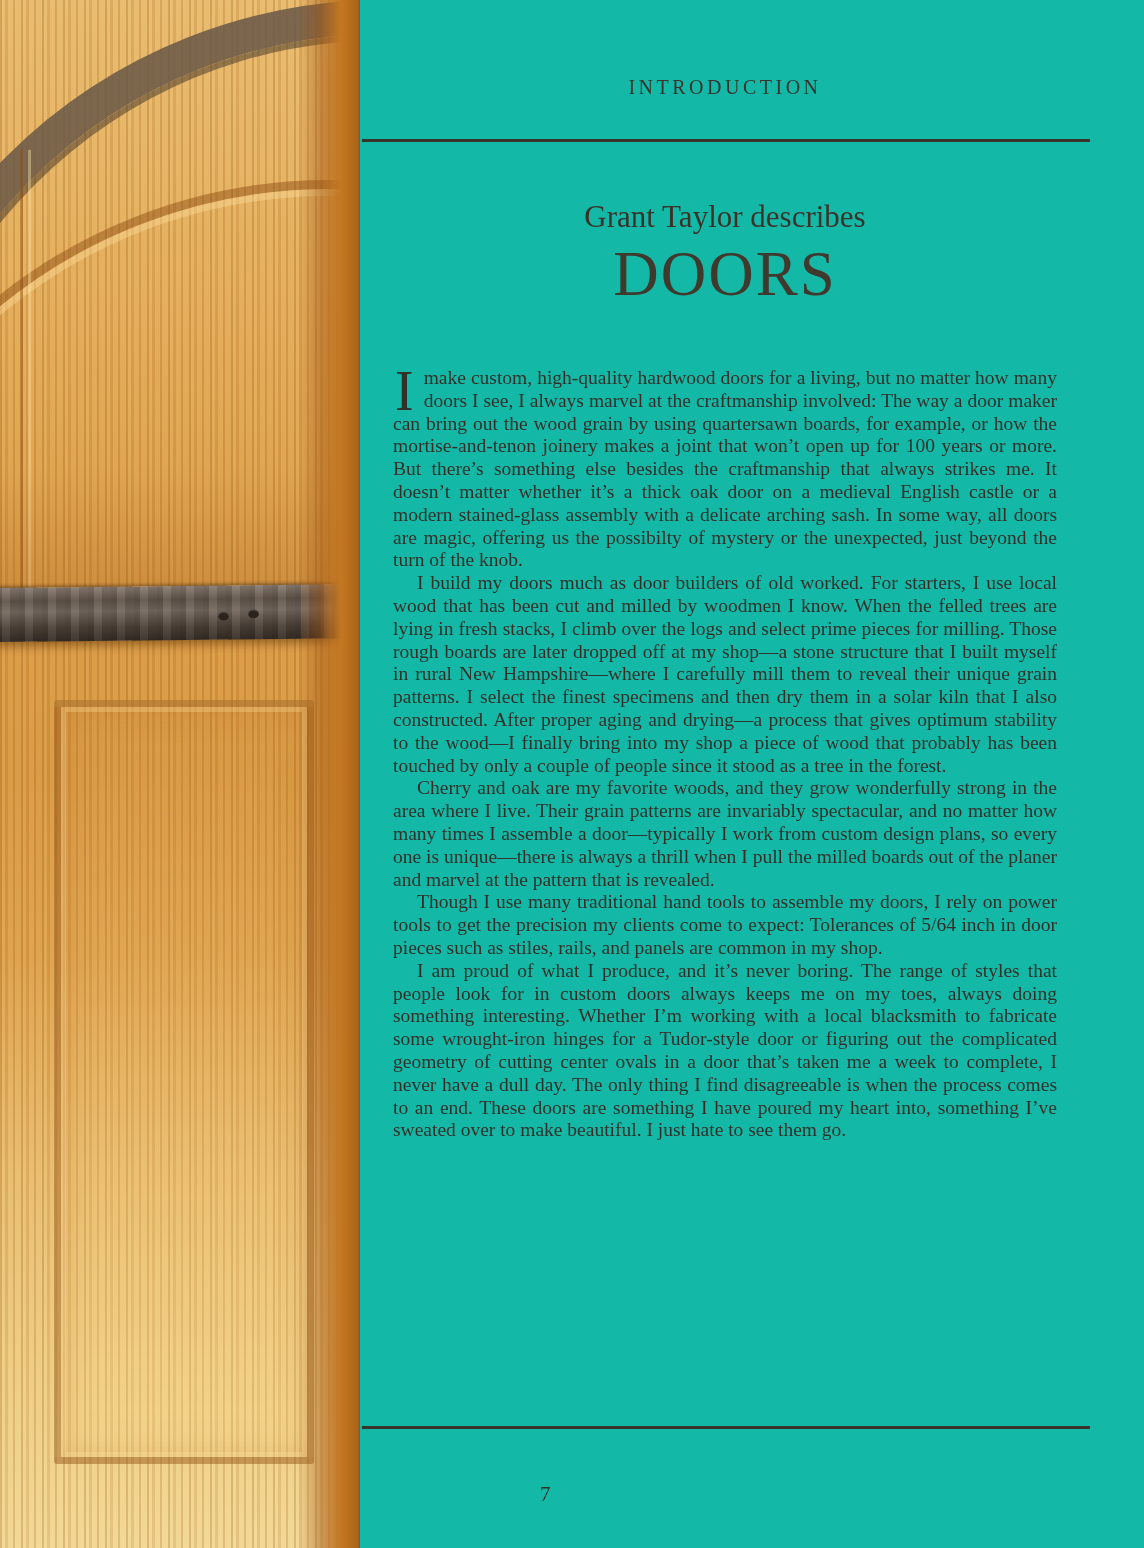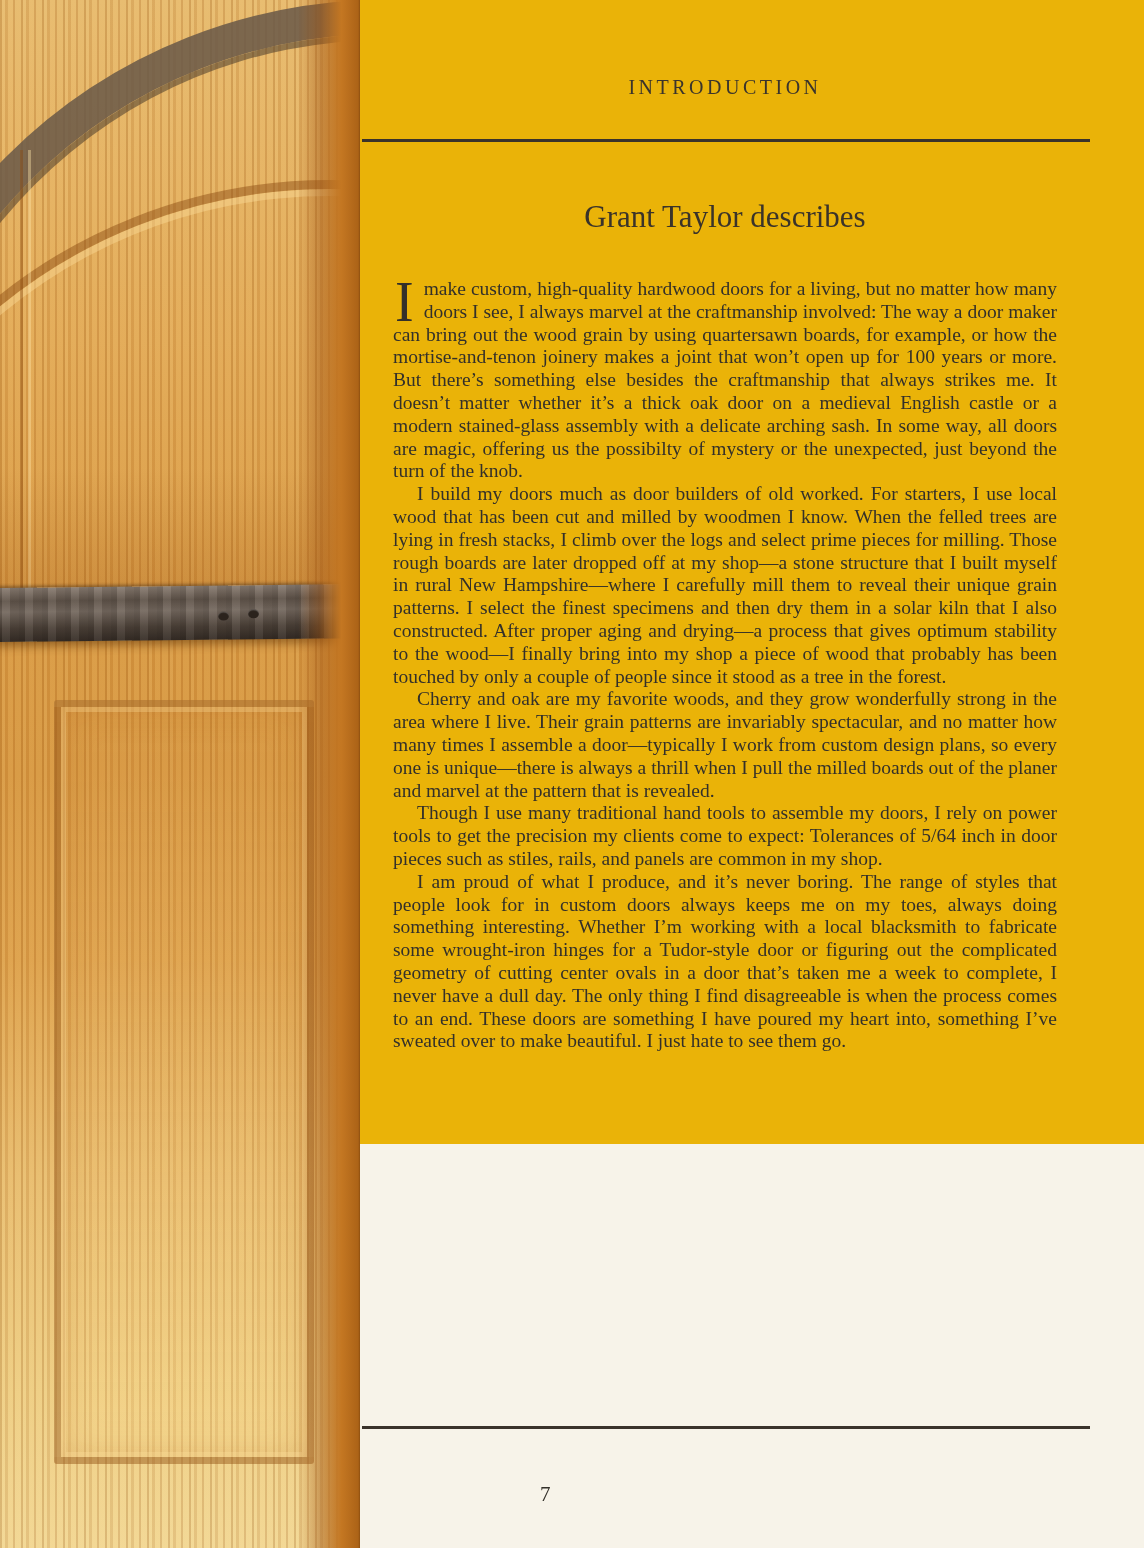--- a/index.html
+++ b/index.html
@@ -78,22 +78,22 @@
     background: linear-gradient(180deg, rgba(210,140,60,0.12) 0%, rgba(255,220,140,0.22) 100%);
   }
   .edge-strip {
     position: absolute; right: 0; top: 0; width: 62px; height: 1548px;
     background: linear-gradient(90deg,
       rgba(160,85,20,0) 0%, rgba(160,85,20,0.45) 35%, #c47722 70%, #ac6317 97%, #8d4f10 100%);
   }
 
   
   .page {
-    position: absolute; left: 360px; top: 0; width: 784px; height: 1144px;
-    background: #eab308;
+    position: absolute; left: 360px; top: 0; width: 784px; height: 1548px;
+    background: #14b8a6;
     color: #332e26;
   }
   .section-header {
     position: absolute; left: 0; right: 54px; top: 76px;
     text-align: center;
     font-size: 20px; letter-spacing: 3.5px; color: #3a342c;
   }
   .rule { position: absolute; left: 2px; right: 54px; height: 3px; background: #3a332b; }
   .rule-top { top: 139px; }
   .rule-bottom { top: 1426px; }
@@ -101,21 +101,21 @@
   .article { position: absolute; left: 33px; width: 664px; top: 198px; }
   .kicker {
     text-align: center; font-size: 31px; color: #3a332a;
     margin: 0 0 4px 0; line-height: 38px;
   }
   .title {
     text-align: center; font-size: 63px; line-height: 69px;
     letter-spacing: 2px; color: #403a2e; margin: 0;
     font-weight: normal;
   }
-  .title-block { margin-bottom: 42px; }
+  .title-block { margin-bottom: 58px; }
 
   .body-copy { font-size: 19.5px; line-height: 22.8px; text-align: justify; color: #33302a; }
   .body-copy p { margin: 0; }
   .body-copy p.indent { text-indent: 24px; }
   .dropcap {
     float: left; font-size: 56px; line-height: 42px;
     padding: 3px 10px 0 2px; color: #33302a;
   }
 
   .bio {
@@ -152,20 +152,21 @@
 
   <div class="page">
 
     <div class="section-header">INTRODUCTION</div>
 
     <div class="rule rule-top"></div>
 
     <div class="article">
       <div class="title-block">
         <p class="kicker">Grant Taylor describes</p>
+        <h1 class="title">DOORS</h1>
       </div>
 
       <div class="body-copy">
         <p><span class="dropcap">I</span><span>make custom, high-quality hardwood doors for a living, but no matter how many doors I see, I always marvel at the craftmanship involved: The way a door maker can bring out the wood grain by using quartersawn boards, for example, or how the mortise-and-tenon joinery makes a joint that won’t open up for 100 years or more. But there’s something else besides the craftmanship that always strikes me. It doesn’t matter whether it’s a thick oak door on a medieval English castle or a modern stained-glass assembly with a delicate arching sash. In some way, all doors are magic, offering us the possibilty of mystery or the unexpected, just beyond the turn of the knob.</span></p>
         <p class="indent">I build my doors much as door builders of old worked. For starters, I use local wood that has been cut and milled by woodmen I know. When the felled trees are lying in fresh stacks, I climb over the logs and select prime pieces for milling. Those rough boards are later dropped off at my shop—a stone structure that I built myself in rural New Hampshire—where I carefully mill them to reveal their unique grain patterns. I select the finest specimens and then dry them in a solar kiln that I also constructed. After proper aging and drying—a process that gives optimum stability to the wood—I finally bring into my shop a piece of wood that probably has been touched by only a couple of people since it stood as a tree in the forest.</p>
         <p class="indent">Cherry and oak are my favorite woods, and they grow wonderfully strong in the area where I live. Their grain patterns are invariably spectacular, and no matter how many times I assemble a door—typically I work from custom design plans, so every one is unique—there is always a thrill when I pull the milled boards out of the planer and marvel at the pattern that is revealed.</p>
         <p class="indent">Though I use many traditional hand tools to assemble my doors, I rely on power tools to get the precision my clients come to expect: Tolerances of 5/64 inch in door pieces such as stiles, rails, and panels are common in my shop.</p>
         <p class="indent">I am proud of what I produce, and it’s never boring. The range of styles that people look for in custom doors always keeps me on my toes, always doing something interesting. Whether I’m working with a local blacksmith to fabricate some wrought-iron hinges for a Tudor-style door or figuring out the complicated geometry of cutting center ovals in a door that’s taken me a week to complete, I never have a dull day. The only thing I find disagreeable is when the process comes to an end. These doors are something I have poured my heart into, something I’ve sweated over to make beautiful. I just hate to see them go.</p>
       </div>
 

